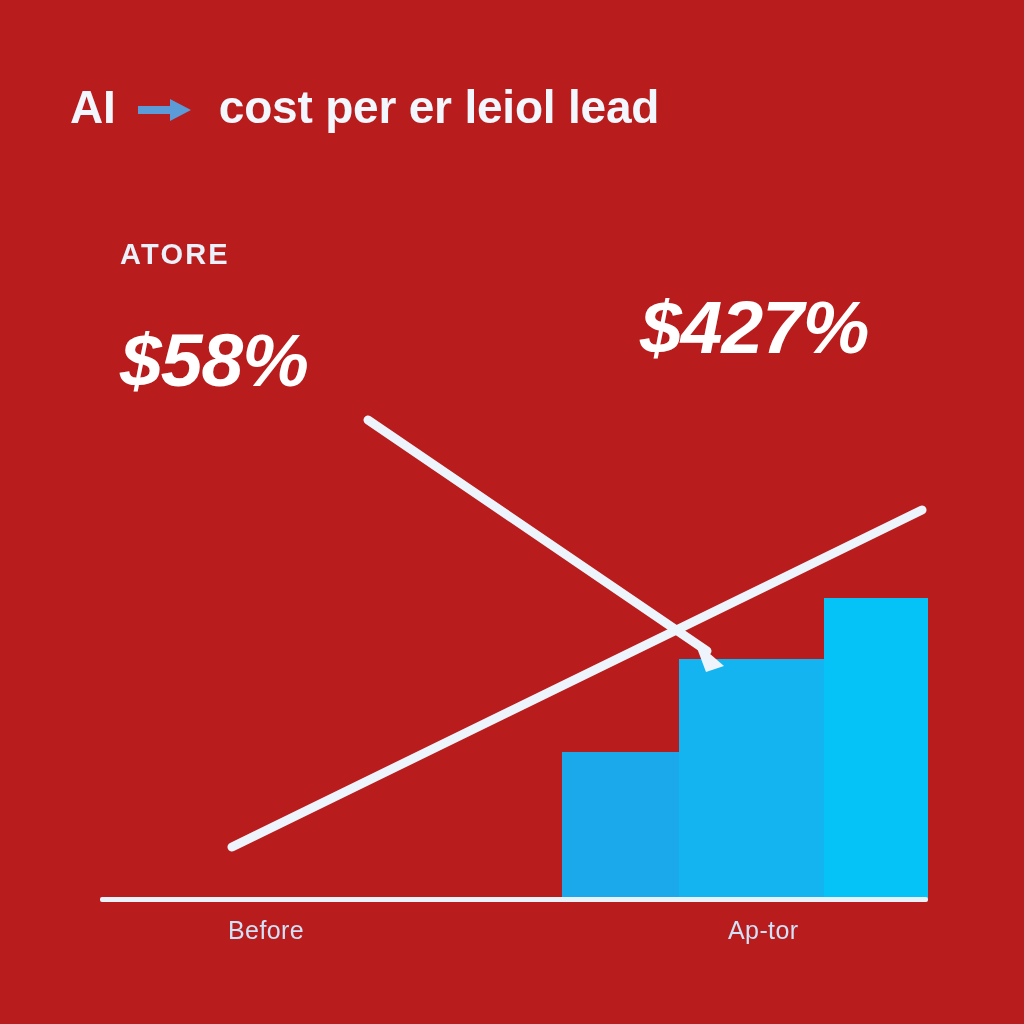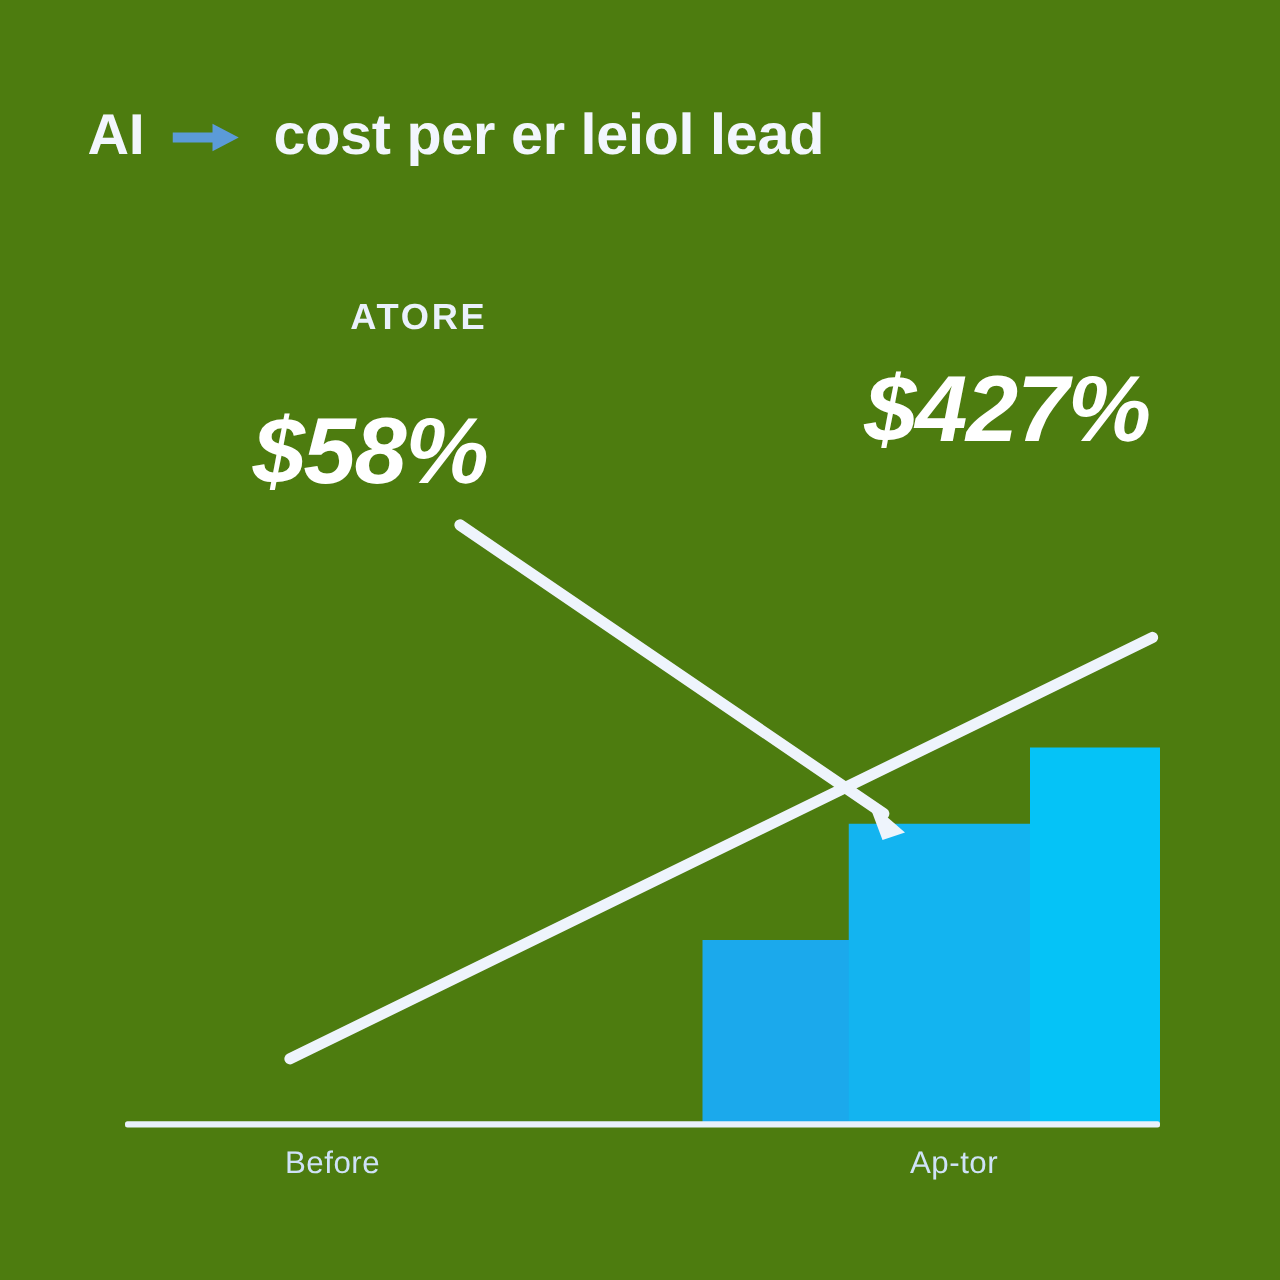--- a/index.html
+++ b/index.html
@@ -4,21 +4,21 @@
 <style>
   html, body {
     margin: 0;
     padding: 0;
     background: #0b3aa0;
   }
   #infographic {
     position: relative;
     width: 1024px;
     height: 1024px;
-    background: #4d7c0f;
+    background: #b91c1c;
     overflow: hidden;
     font-family: "Liberation Sans", sans-serif;
     -webkit-font-smoothing: antialiased;
   }
   
   #headline {
     position: absolute;
     left: 70px;
     top: 76px;
     width: 880px;
@@ -36,21 +36,21 @@
     letter-spacing: -0.6px;
   }
   #headline-arrow-icon {
     display: inline-block;
     vertical-align: middle;
     margin: 0 14px 6px 10px;
   }
   
   .stat-block {
     position: absolute;
-    text-align: right;
+    text-align: left;
   }
   #stat-before { left: 120px; top: 238px; width: 270px; }
   #stat-after  { left: 640px; top: 238px; width: 280px; }
   .stat-label {
     color: #eaf1fb;
     font-size: 29px;
     font-weight: 700;
     letter-spacing: 2.2px;
   }
   .stat-value {

